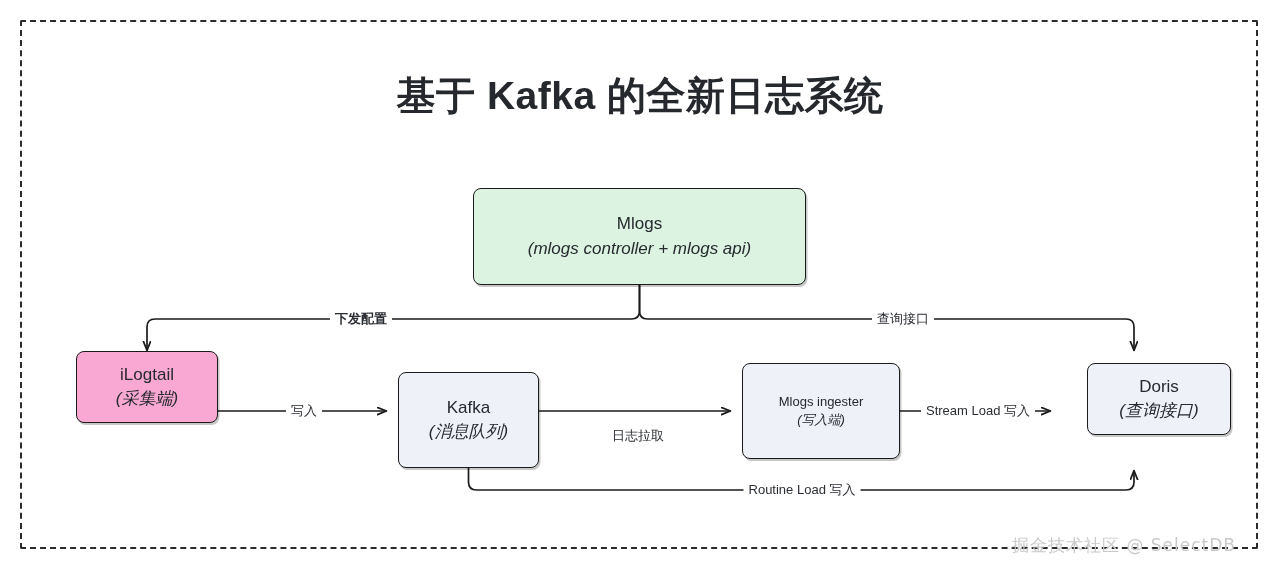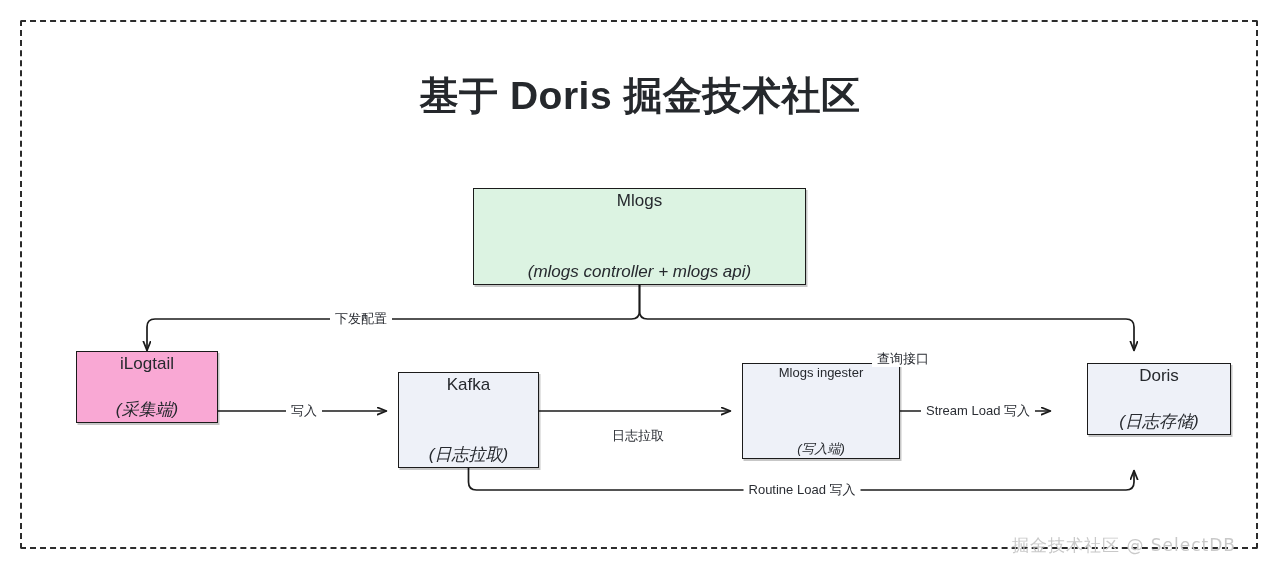--- a/index.html
+++ b/index.html
@@ -48,25 +48,25 @@
     left: 0;
     top: 0;
     width: 1280px;
     height: 571px;
     pointer-events: none;
   }
   .node {
     position: absolute;
     box-sizing: border-box;
     border: 1.6px solid #1b1b1b;
-    border-radius: 0;
+    border-radius: 8px;
     display: flex;
     flex-direction: column;
     align-items: center;
-    justify-content: space-between;
+    justify-content: center;
     color: #26292e;
     box-shadow: 1.5px 2px 0 rgba(0,0,0,0.22);
   }
   .node .l1 { line-height: 1.42; white-space: nowrap; }
   .node .l2 { line-height: 1.42; white-space: nowrap; font-style: italic; }
 
   #node-mlogs {
     left: 473px; top: 188px; width: 333px; height: 97px;
     background: #dcf3e2;
     font-size: 17px;
@@ -115,21 +115,21 @@
     font-family: "DejaVu Sans", sans-serif;
   }
 </style>
 </head>
 <body>
 
 <div id="canvas">
 
   <div class="frame"></div>
 
-  <div class="title">基于 Doris 掘金技术社区</div>
+  <div class="title">基于 Kafka 的全新日志系统</div>
 
   <svg class="wires" viewBox="0 0 1280 571" xmlns="http://www.w3.org/2000/svg">
     <defs>
       <marker id="arrowhead" markerWidth="11" markerHeight="11" refX="9.2" refY="4" orient="auto" markerUnits="userSpaceOnUse">
         <path d="M0.6,0.4 L9.6,4 L0.6,7.6" fill="none" stroke="#1b1b1b" stroke-width="1.7" stroke-linecap="round" stroke-linejoin="round"></path>
       </marker>
     </defs>
 
     <g fill="none" stroke="#1b1b1b" stroke-width="1.7" stroke-linecap="round" stroke-linejoin="round">
 
@@ -151,36 +151,36 @@
     <div class="l2">(mlogs controller + mlogs api)</div>
   </div>
 
   <div class="node" id="node-ilogtail">
     <div class="l1">iLogtail</div>
     <div class="l2">(采集端)</div>
   </div>
 
   <div class="node" id="node-kafka">
     <div class="l1">Kafka</div>
-    <div class="l2">(日志拉取)</div>
+    <div class="l2">(消息队列)</div>
   </div>
 
   <div class="node" id="node-ingester">
     <div class="l1">Mlogs ingester</div>
     <div class="l2">(写入端)</div>
   </div>
 
   <div class="node" id="node-doris">
     <div class="l1">Doris</div>
-    <div class="l2">(日志存储)</div>
+    <div class="l2">(查询接口)</div>
   </div>
 
-  <div class="edge-label cjk" style="left:361px; top:319px;">下发配置</div>
+  <div class="edge-label cjk" style="left:361px; top:319px;font-weight:bold;">下发配置</div>
 
-  <div class="edge-label cjk" style="left:903px; top:319px;margin-top:40px;">查询接口</div>
+  <div class="edge-label cjk" style="left:903px; top:319px;">查询接口</div>
 
   <div class="edge-label cjk" style="left:304px; top:411px;">写入</div>
 
   <div class="edge-label cjk" style="left:638px; top:411px;margin-top:25px;">日志拉取</div>
 
   <div class="edge-label" style="left:978px; top:411px;">Stream Load 写入</div>
 
   <div class="edge-label" style="left:802px; top:490px;">Routine Load 写入</div>
 
   <div class="watermark">掘金技术社区 @ SelectDB</div>

